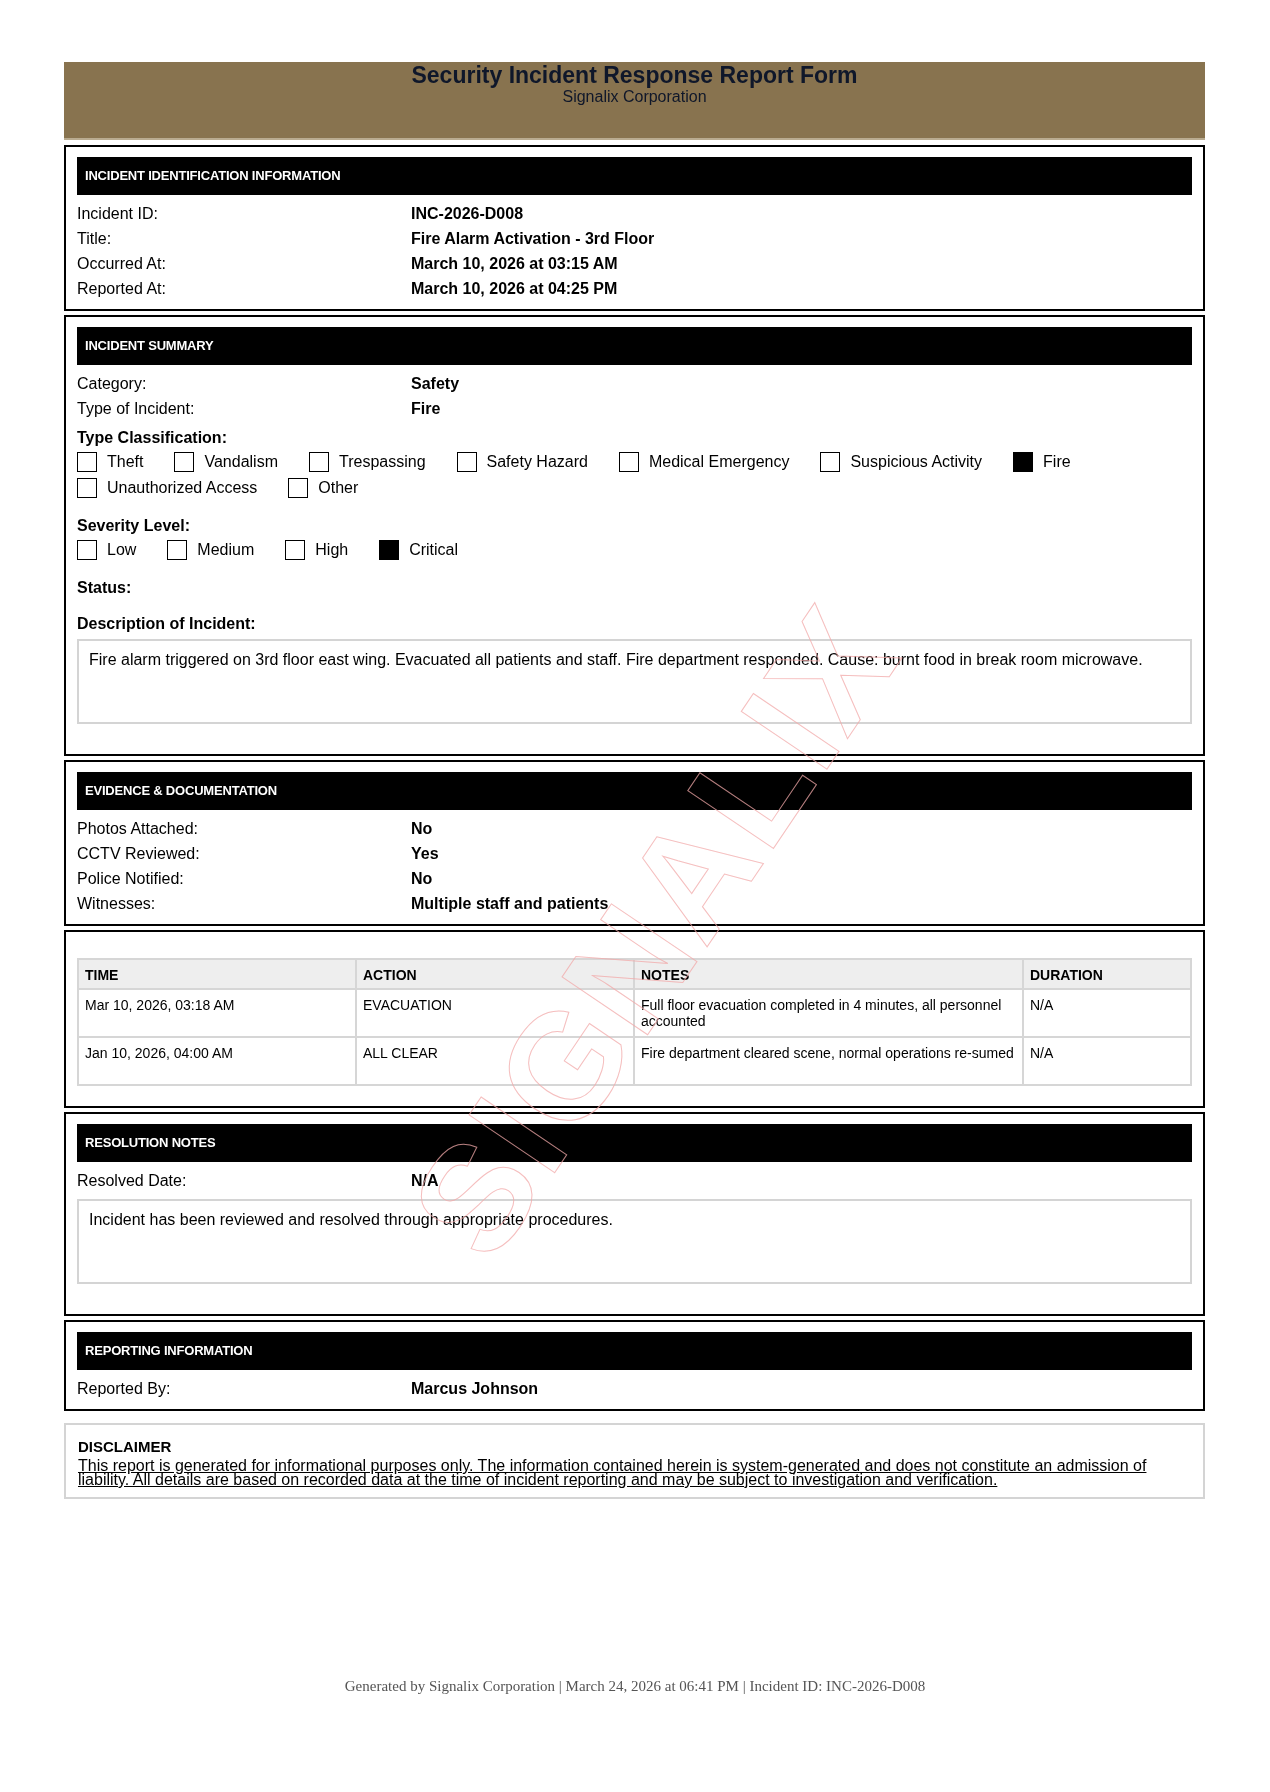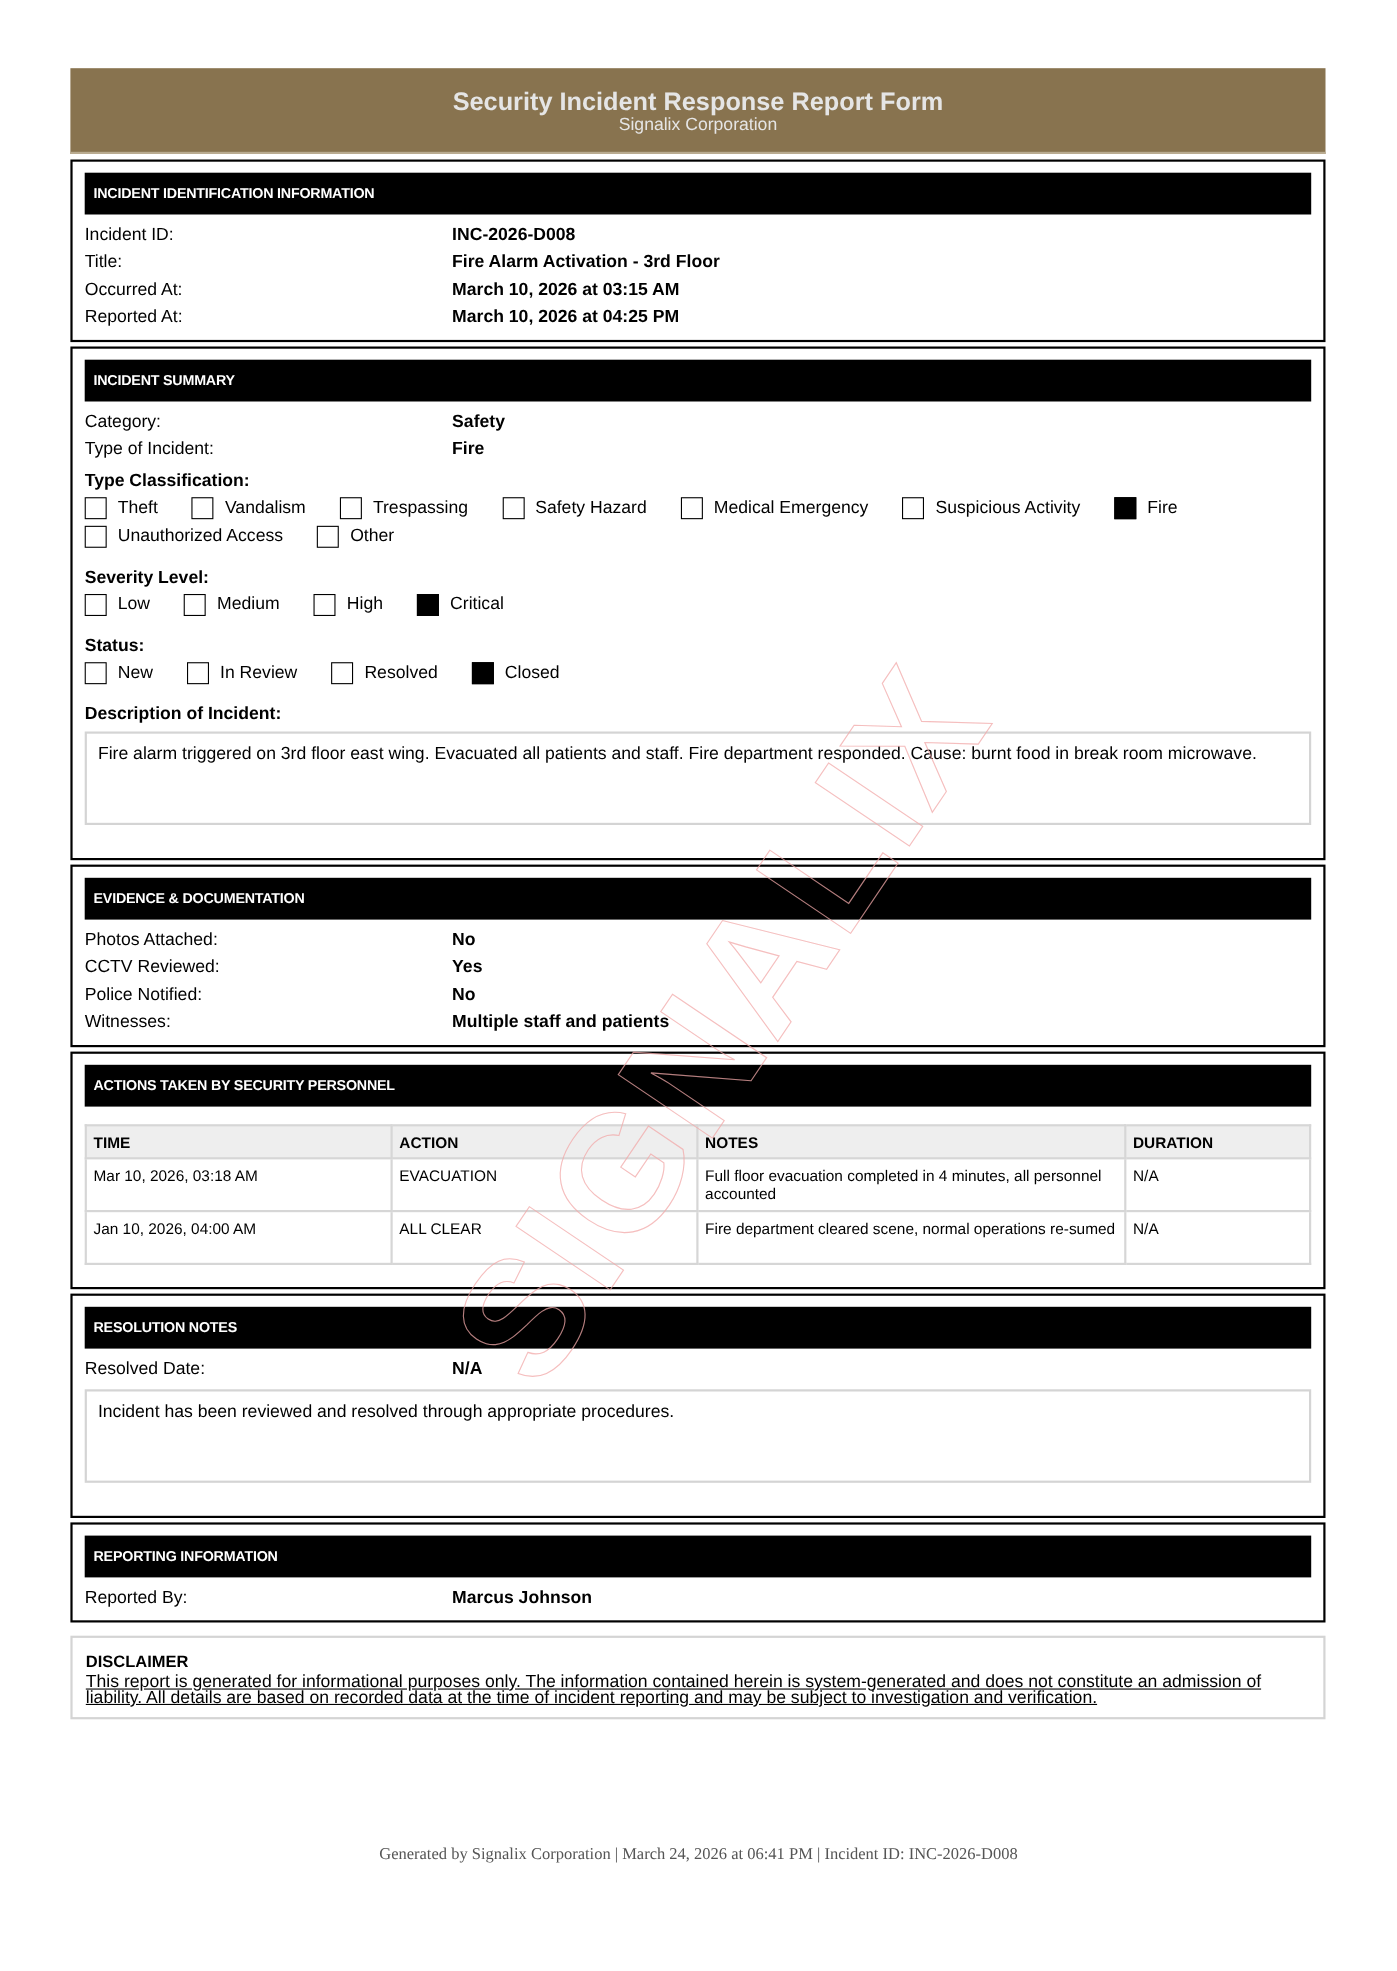--- a/index.html
+++ b/index.html
@@ -9,22 +9,21 @@
       color: #000;
       position: relative;
       overflow: hidden;
     }
     .page { position: absolute; left: 64px; top: 62px; width: 1141px; }
 
     .doc-header {
       background: #88734f;
       height: 78px;
       text-align: center;
-      color: #e5e5e5;
-      padding-top: 17px;
+      color: #0f172a;
       border-bottom: 2px solid #b9ab90;
     }
     .doc-title { font-size: 23px; font-weight: bold; line-height: 26px; }
     .doc-subtitle { font-size: 16px; line-height: 18px; }
 
     .section {
       border: 2px solid #000;
       margin-top: 4px;
       padding: 10px 11px 8px 11px;
       background: transparent;
@@ -217,38 +216,20 @@
           <span class="box"></span>
           <span>High</span>
         </label>
       <label class="cb">
           <span class="box checked"></span>
           <span>Critical</span>
         </label>
     </div>
 
     <div class="sub-label" style="margin-top:14px;">Status:</div>
-    <div class="cb-row">
-      <label class="cb">
-          <span class="box"></span>
-          <span>New</span>
-        </label>
-      <label class="cb">
-          <span class="box"></span>
-          <span>In Review</span>
-        </label>
-      <label class="cb">
-          <span class="box"></span>
-          <span>Resolved</span>
-        </label>
-      <label class="cb">
-          <span class="box checked"></span>
-          <span>Closed</span>
-        </label>
-    </div>
 
     <div class="sub-label" style="margin-top:14px;">Description of Incident:</div>
     <div class="textarea">Fire alarm triggered on 3rd floor east wing. Evacuated all patients and staff. Fire department responded. Cause: burnt food in break room microwave.</div>
   </div>
 
   <div class="section">
     <div class="sec-head">EVIDENCE &amp; DOCUMENTATION</div>
     <div class="kv">
       <span class="k">Photos Attached:</span>
       <span class="v">No</span>
@@ -261,21 +242,20 @@
       <span class="k">Police Notified:</span>
       <span class="v">No</span>
     </div>
     <div class="kv">
       <span class="k">Witnesses:</span>
       <span class="v">Multiple staff and patients</span>
     </div>
   </div>
 
   <div class="section">
-    <div class="sec-head">ACTIONS TAKEN BY SECURITY PERSONNEL</div>
     <table class="actions">
       <thead>
         <tr>
           <th style="width:278px;">TIME</th>
           <th style="width:278px;">ACTION</th>
           <th style="width:389px;">NOTES</th>
           <th>DURATION</th>
         </tr>
       </thead>
       <tbody>

